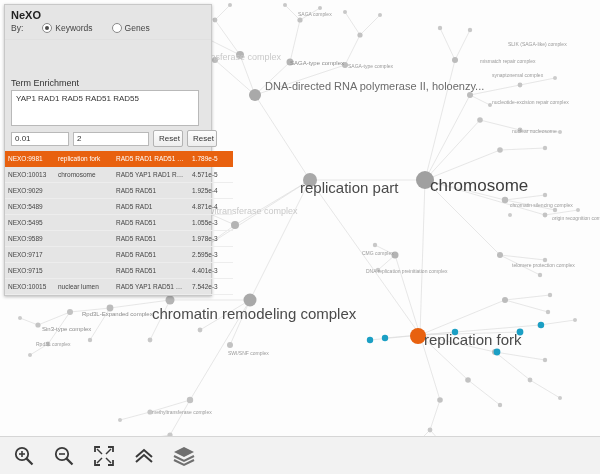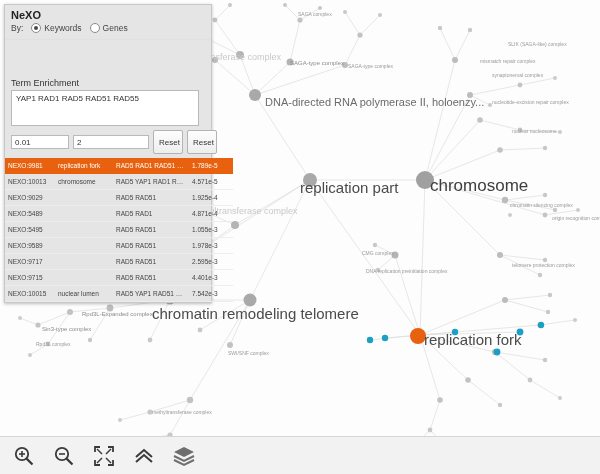--- a/index.html
+++ b/index.html
@@ -98,21 +98,21 @@
     width: 15px; height: 15px;
     display: flex; align-items: center; justify-content: center;
     color: #7d7d7d;
     cursor: pointer;
   }
   .icon-btn svg { display: block; }
   .by-row {
     display: flex;
     align-items: center;
     padding: 0 6px 4px 6px;
-    gap: 8px;
+    gap: 19px;
     font-size: 8.5px;
     color: #444;
   }
   .radio-wrap {
     display: flex; align-items: flex-start; gap: 3px;
   }
   .radio {
     width: 8px; height: 8px;
     border: 1px solid #8a8a8a;
     border-radius: 50%;
@@ -164,21 +164,21 @@
     color: #333;
     padding: 0 3px;
     background: #fff;
     font-family: "Liberation Sans", sans-serif;
     outline: none;
     box-sizing: border-box;
   }
   #pvalue-input { width: 58px; }
   #count-input { width: 76px; }
   .panel-btn {
-    height: 24px;
+    height: 17px;
     min-width: 30px;
     border: 1px solid #b3b3b3;
     border-radius: 2px;
     background: linear-gradient(#fdfdfd, #eeeeee);
     font-size: 8px;
     color: #333;
     cursor: pointer;
     font-family: "Liberation Sans", sans-serif;
     padding: 0 5px;
   }
@@ -435,22 +435,22 @@
       <circle cx="541" cy="325" r="3.2" fill="#1b9fc4"></circle>
 
       <circle cx="418" cy="336" r="8" fill="#e8610f"></circle>
     </g>
   </svg>
 
   <div id="graph-labels">
       <div class="node-label big" style="left: 424px; top: 331px;">replication fork</div>
       <div class="node-label huge" style="left: 430px; top: 176px;">chromosome</div>
       <div class="node-label big" style="left: 300px; top: 179px;">replication part</div>
-      <div class="node-label big" style="left: 152px; top: 305px;">chromatin remodeling telomere</div>
-      <div class="node-label mid" style="left: 265px; top: 96px; text-align: center;">DNA-directed RNA polymerase II, holoenzy...</div>
+      <div class="node-label big" style="left: 152px; top: 305px;">chromatin remodeling complex</div>
+      <div class="node-label mid" style="left: 265px; top: 80px; text-align: center;">DNA-directed RNA polymerase II, holoenzy...</div>
       <div class="node-label small" style="left: 290px; top: 60px;">SAGA-type complex</div>
       <div class="node-label tiny" style="left: 348px; top: 63px;">SAGA-type complex</div>
       <div class="node-label tiny" style="left: 298px; top: 11px;">SAGA complex</div>
       <div class="node-label tiny" style="left: 508px; top: 41px;">SLIK (SAGA-like) complex</div>
       <div class="node-label small" style="left: 82px; top: 311px;">Rpd3L-Expanded complex</div>
       <div class="node-label small" style="left: 42px; top: 326px;">Sin3-type complex</div>
       <div class="node-label tiny" style="left: 36px; top: 341px;">Rpd3L complex</div>
       <div class="node-label tiny" style="left: 228px; top: 350px;">SWI/SNF complex</div>
       <div class="node-label tiny" style="left: 152px; top: 409px;">methyltransferase complex</div>
       <div class="node-label tiny" style="left: 146px; top: 437px;">Set1C/COMPASS complex</div>

